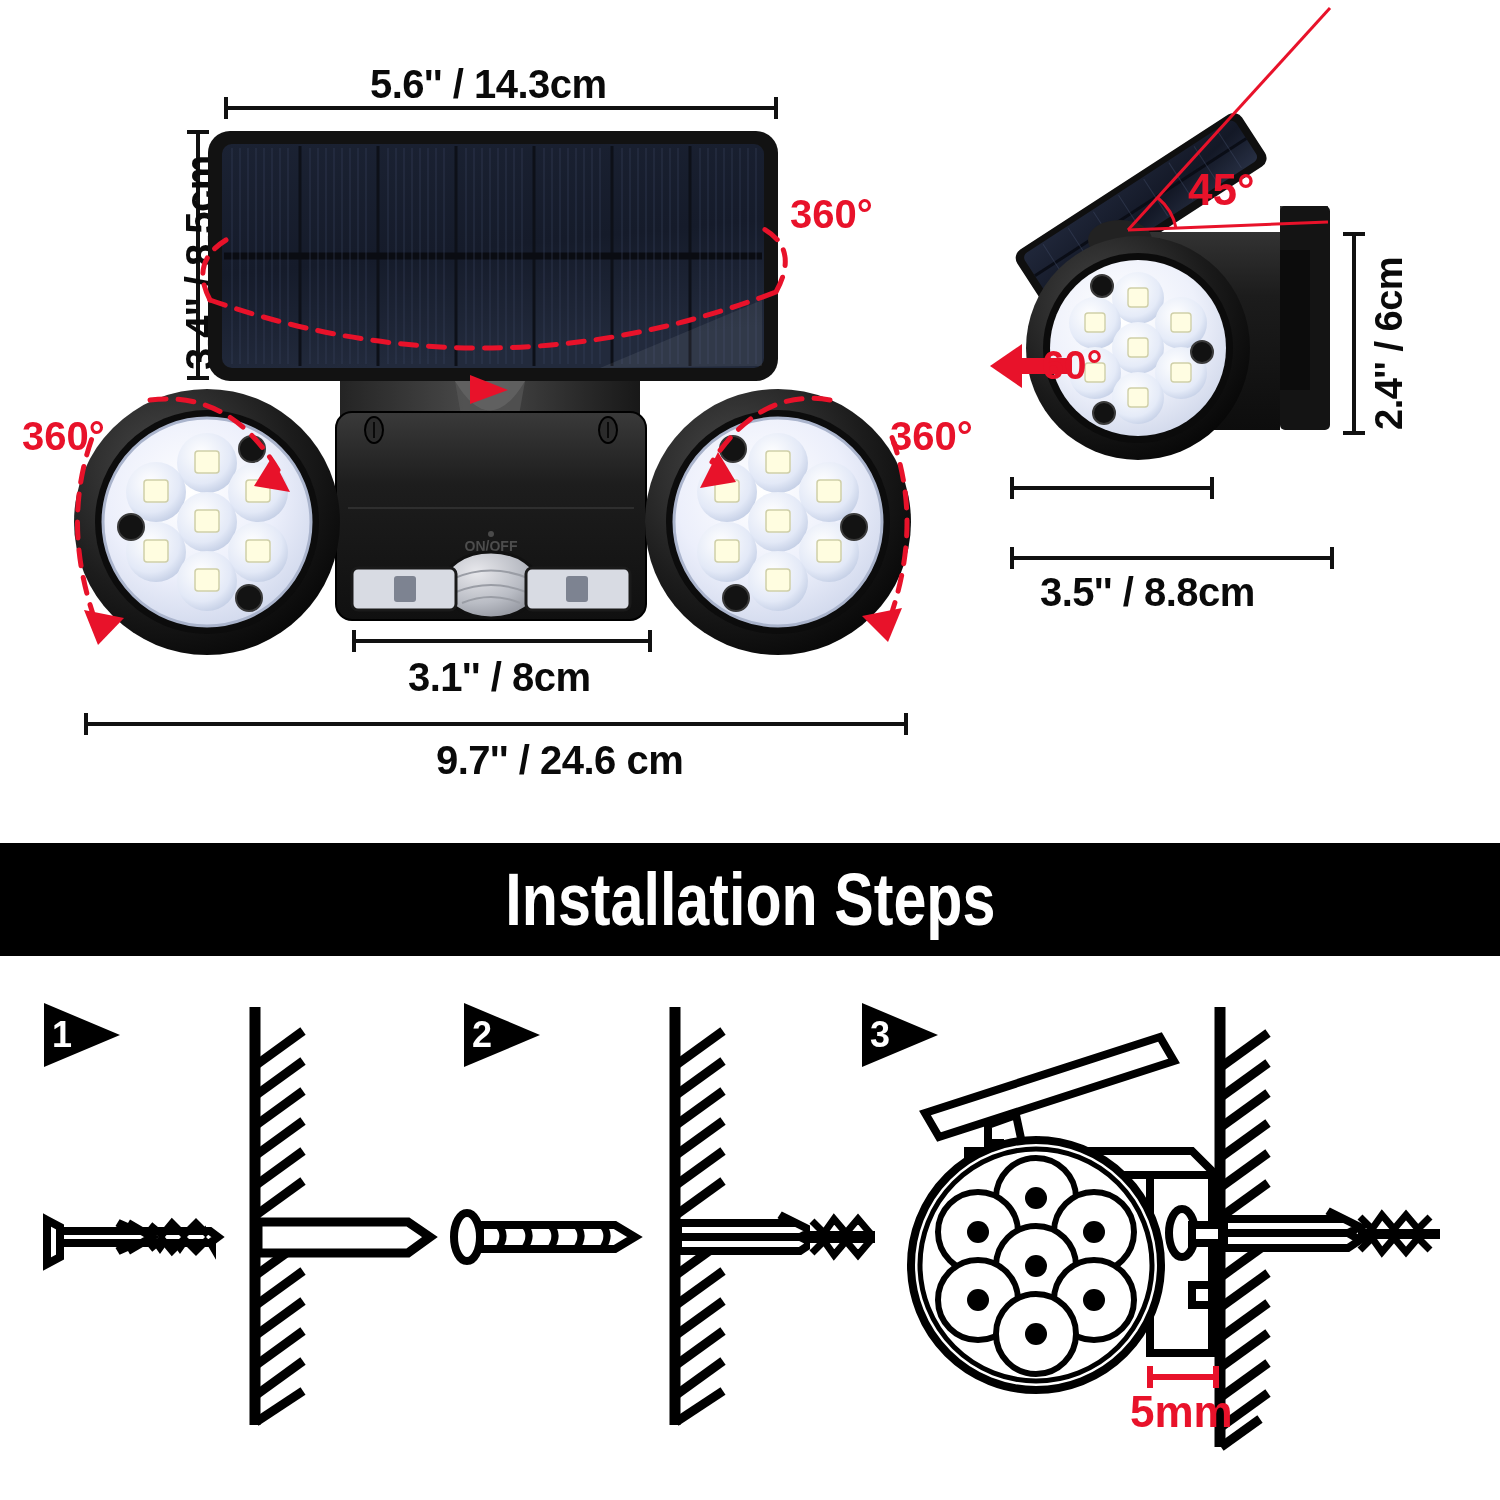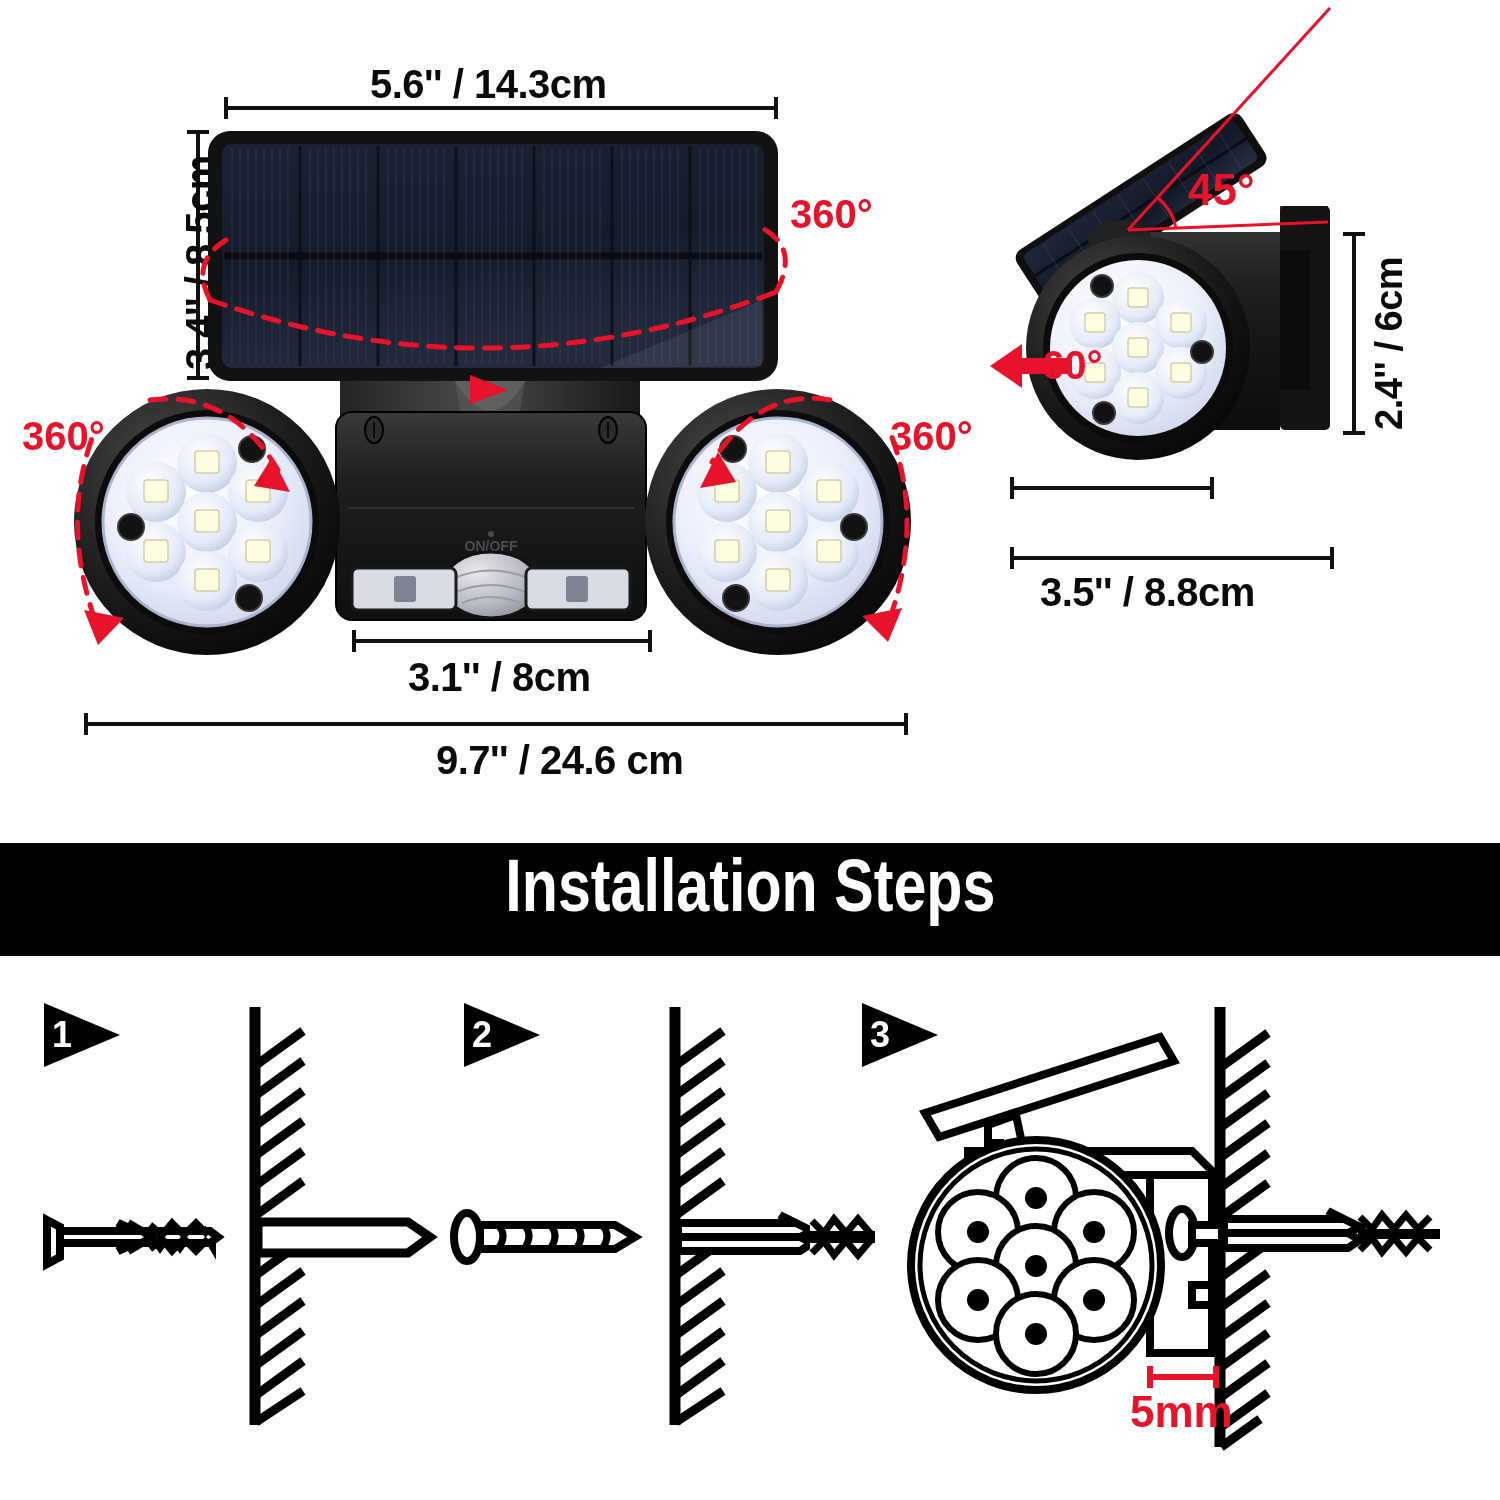--- a/index.html
+++ b/index.html
@@ -30,21 +30,21 @@
     content:"";position:absolute;height:4px;width:22px;background:#111;left:-9px;
   }
   .vrule:before{top:0;}
   .vrule:after{bottom:0;}
 
   .rot{transform:rotate(-90deg);transform-origin:left top;}
 
   
   #banner{
     position:absolute;left:0;width:1500px;background:#000;
-    display:flex;justify-content:center;
+    display:flex;align-items:center;justify-content:center;
   }
   #banner .btxt{
     color:#fff;font-weight:bold;font-size:74px;letter-spacing:0px;
     transform:scaleX(0.80);font-family:"Liberation Sans","DejaVu Sans",sans-serif;
   }
 
   
   .badge{position:absolute;width:76px;height:64px;}
   .badge .tri{
     position:absolute;left:0;top:0;width:0;height:0;

